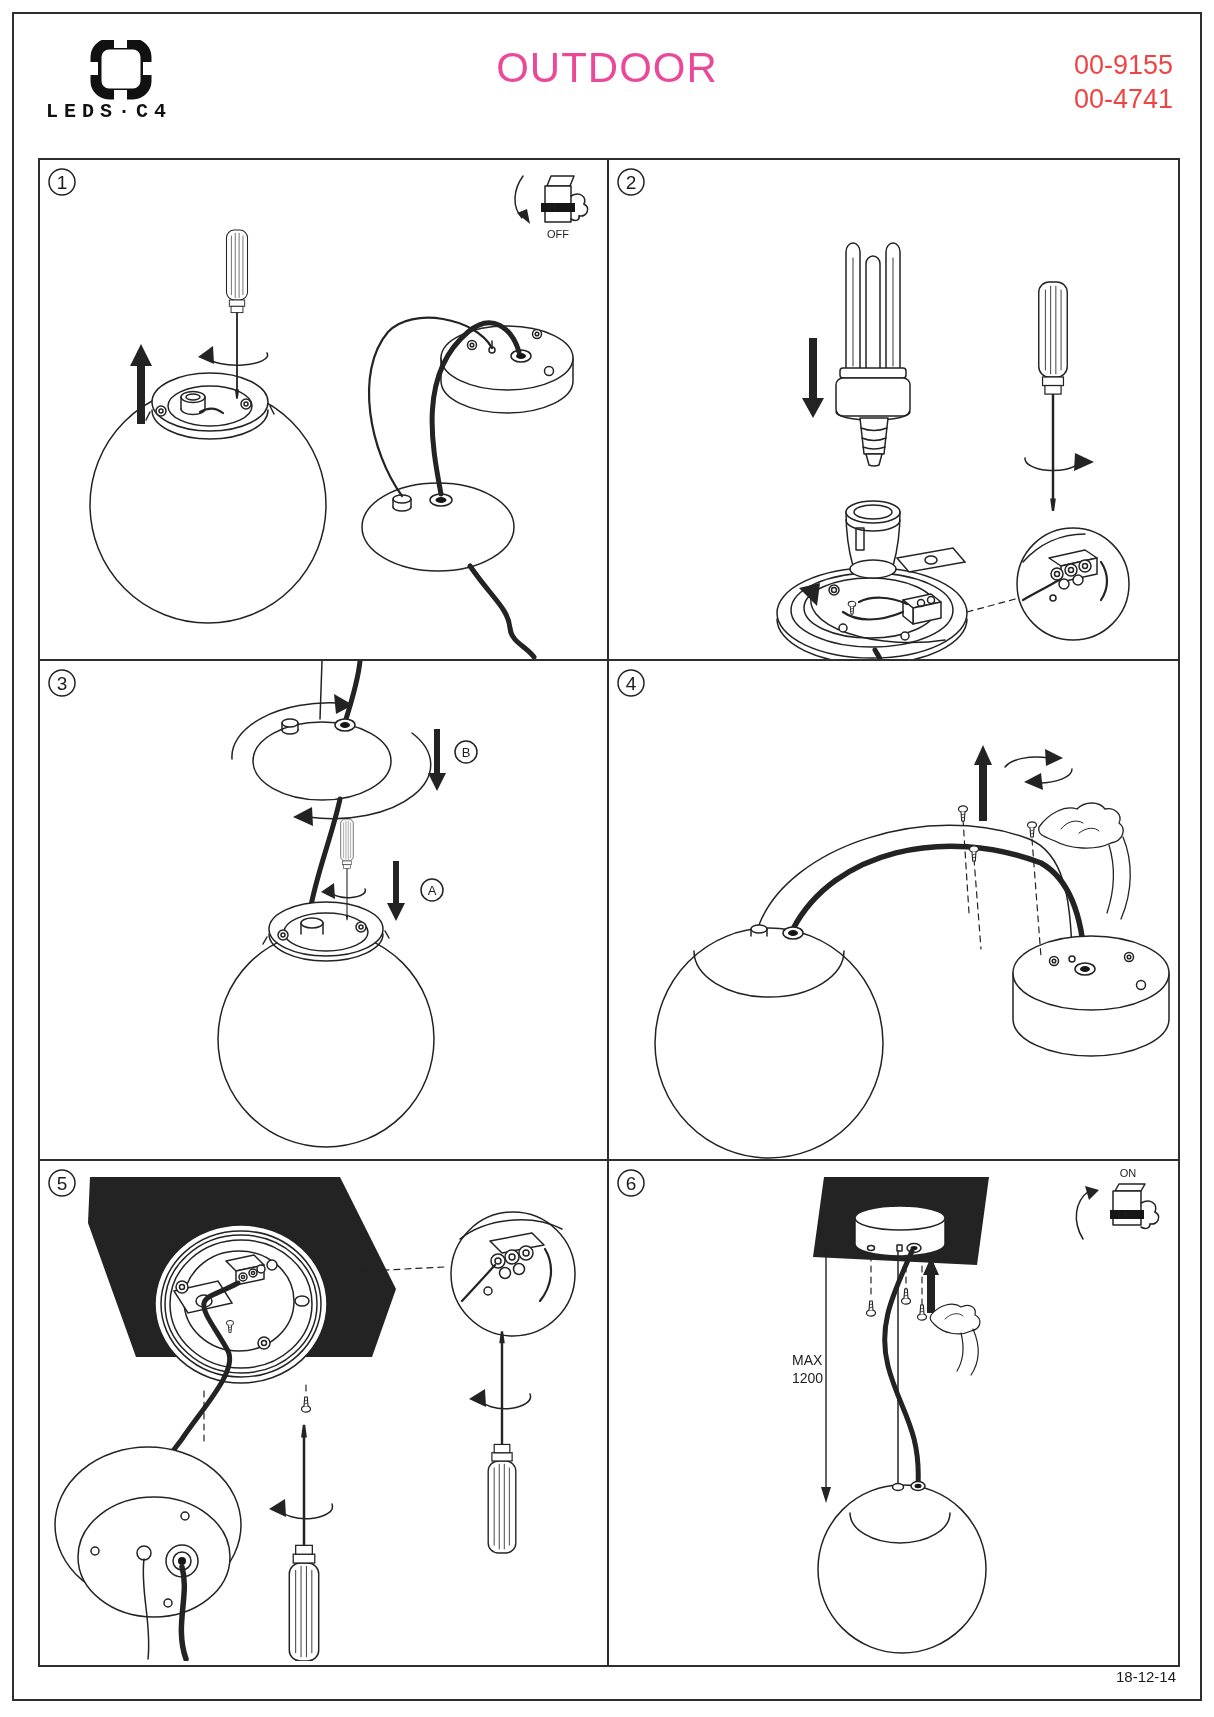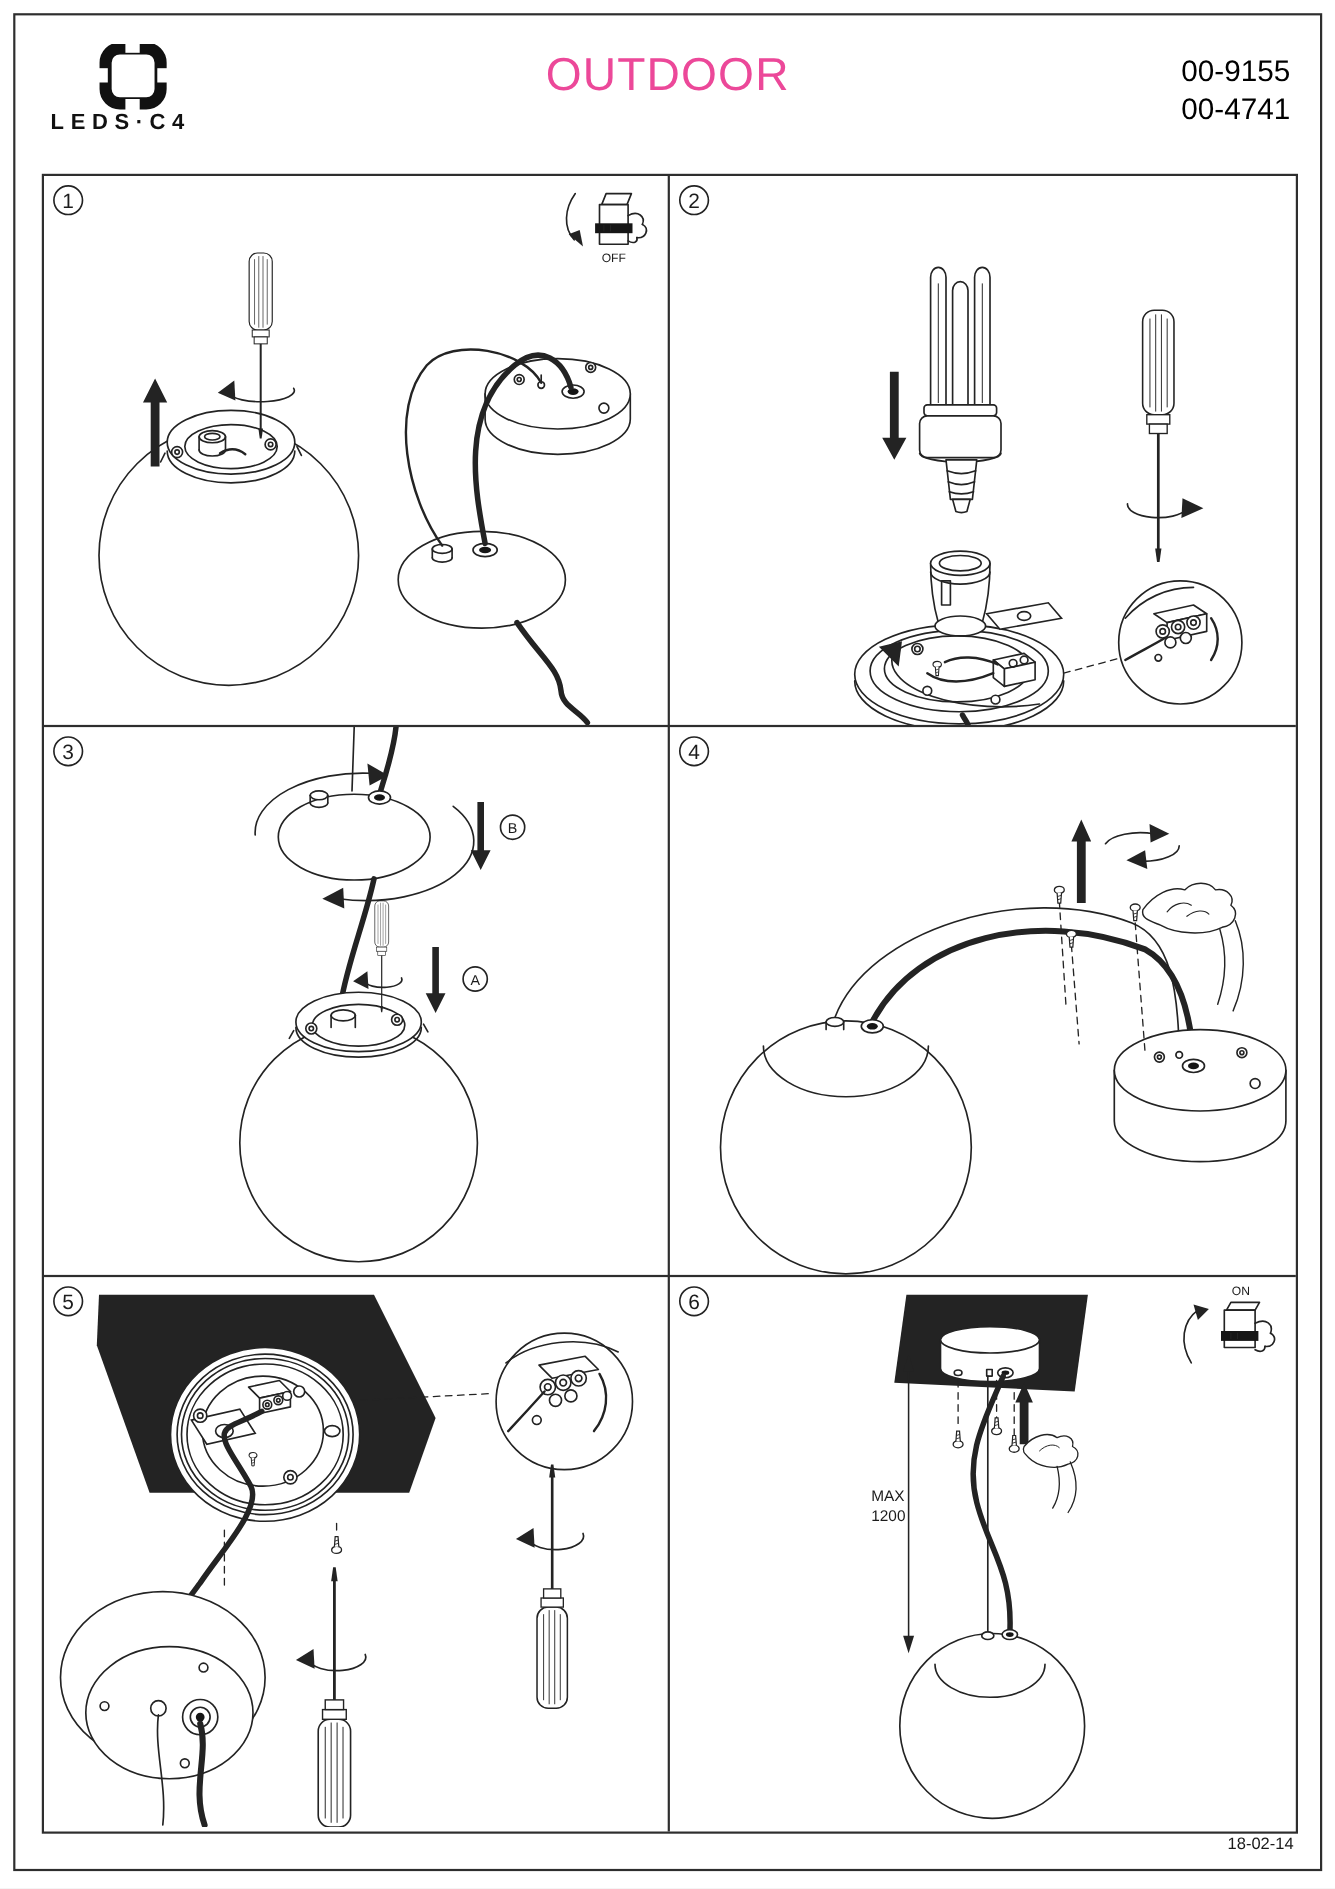--- a/index.html
+++ b/index.html
@@ -3,24 +3,24 @@
 <meta charset="utf-8">
 <style>
   html,body { margin:0; padding:0; background:#e8e8e8; }
   .page { position:relative; width:1214px; height:1717px; background:#ffffff; margin:0 auto;
           font-family:"Liberation Sans", sans-serif; color:#1c1c1c; overflow:hidden; }
   .outer-border { position:absolute; left:12px; top:12px; width:1186px; height:1685px;
           border:2px solid #2e2e2e; }
   
   .logo-svg { position:absolute; left:84px; top:40px; }
   .brand { position:absolute; left:46px; top:100px; width:170px; font-size:20px; font-weight:bold;
-           letter-spacing:6px; color:#111; }
+           letter-spacing:6px; color:#111;font-family:Liberation Mono, monospace; }
   .title { position:absolute; left:407px; top:44px; width:400px; text-align:center;
            font-size:42px; letter-spacing:1px; color:#ec4899; }
-  .codes { position:absolute; right:41px; top:48px; text-align:right; font-size:27px; line-height:34px; color:#000000; }
+  .codes { position:absolute; right:41px; top:48px; text-align:right; font-size:27px; line-height:34px; color:#ef4444; }
   
   .grid { position:absolute; left:38px; top:158px; width:1138px; height:1505px;
           border:2px solid #2e2e2e; }
   .vdiv  { position:absolute; left:567px; top:0; width:2px; height:100%; background:#2e2e2e; }
   .hdiv1 { position:absolute; left:0; top:499px; width:100%; height:2px; background:#2e2e2e; }
   .hdiv2 { position:absolute; left:0; top:999px; width:100%; height:2px; background:#2e2e2e; }
   svg.panel { position:absolute; display:block; }
   .p1 { left:0;   top:0;      }
   .p2 { left:569px; top:0;    }
   .p3 { left:0;   top:501px;  }
@@ -498,14 +498,14 @@
         <line class="t1" x1="510" y1="51" x2="510" y2="56" stroke="#fff"></line>
         <line class="t1" x1="516" y1="51" x2="516" y2="56" stroke="#fff"></line>
         <path d="M 532,42 C 542,37 549,43 546,51"></path>
         <path d="M 546,51 C 553,55 549,64 541,63"></path>
         <path d="M 532,66 C 537,69 541,67 541,63"></path>
         <text class="small-label" x="519" y="16" text-anchor="middle">ON</text>
       </g>
     </svg>
   </div>
 
-  <div class="date">18-02-14</div>
+  <div class="date">18-12-14</div>
 </div>
 
 </body></html>

